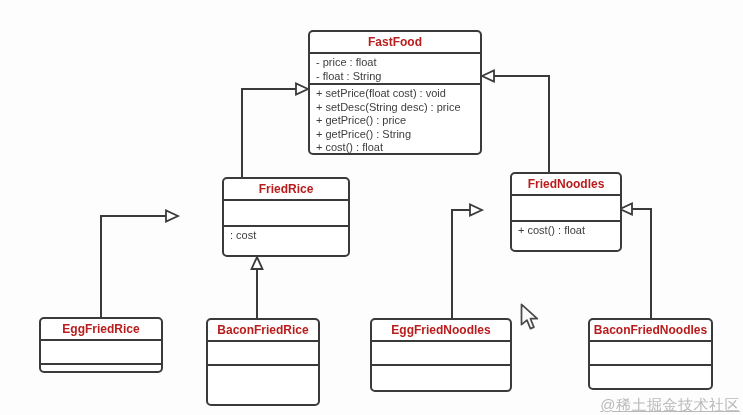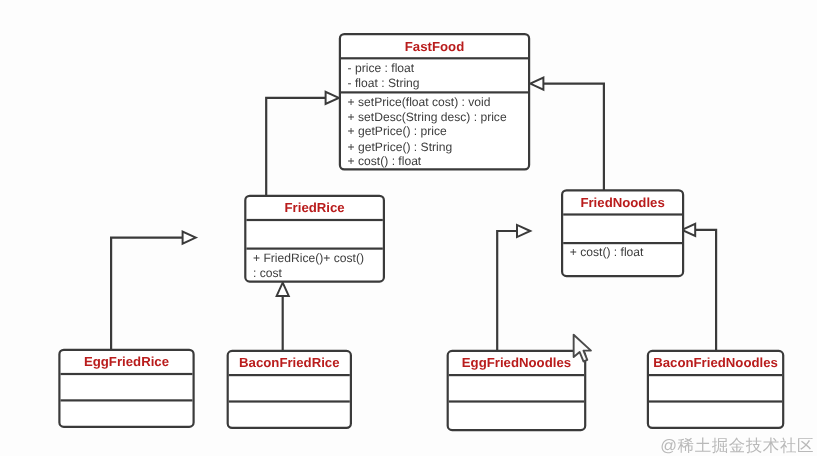--- a/index.html
+++ b/index.html
@@ -22,21 +22,21 @@
     border-bottom:2px solid #3a3a3a;
   }
   .sec { border-bottom:2px solid #3a3a3a; padding-top:2px; overflow:hidden; }
   .sec.last { border-bottom:none; flex:1 1 auto; }
   .member {
     font-size:11px; line-height:13.5px; color:#3d3d3d;
     padding-left:6px; white-space:nowrap;
   }
   .watermark {
     position:absolute; right:3px; bottom:0px;
-    font-size:15px; color:#b9b9b9; letter-spacing:0.5px;
+    font-size:15px; color:#b9b9b9; letter-spacing:0.5px;text-decoration:underline;
   }
   .cursor { position:absolute; left:520px; top:303px; }
 </style>
 </head>
 <body>
 
 <div class="stage">
 
   <svg class="connectors" viewBox="0 0 743 415" xmlns="http://www.w3.org/2000/svg">
     <g stroke="#3a3a3a" stroke-width="2" fill="none">
@@ -69,46 +69,45 @@
       <div class="member">+ getPrice() : price</div>
       <div class="member">+ getPrice() : String</div>
       <div class="member">+ cost() : float</div>
     </div>
   </div>
 
   <div class="cls" style="left:178px; top:177px; width:128px; height:80px;margin-left:44px;">
     <div class="title">FriedRice</div>
     <div class="sec" style="flex:0 0 26px;"></div>
     <div class="sec last">
-      <div class="member">+ FriedRice()+ cost()</div>
       <div class="member">: cost</div>
     </div>
   </div>
 
   <div class="cls" style="left:510px; top:172px; width:112px; height:80px;">
     <div class="title">FriedNoodles</div>
     <div class="sec" style="flex:0 0 26px;"></div>
     <div class="sec last">
       <div class="member">+ cost() : float</div>
     </div>
   </div>
 
-  <div class="cls" style="left:53px; top:317px; width:124px; height:72px;">
+  <div class="cls" style="left:39px; top:317px; width:124px; height:56px;">
     <div class="title">EggFriedRice</div>
     <div class="sec" style="flex:0 0 24px;"></div>
     <div class="sec last"></div>
   </div>
 
-  <div class="cls" style="left:206px; top:318px; width:114px; height:72px;">
+  <div class="cls" style="left:206px; top:318px; width:114px; height:88px;">
     <div class="title">BaconFriedRice</div>
     <div class="sec" style="flex:0 0 24px;"></div>
     <div class="sec last"></div>
   </div>
 
-  <div class="cls" style="left:406px; top:318px; width:127px; height:74px;">
+  <div class="cls" style="left:370px; top:318px; width:142px; height:74px;">
     <div class="title">EggFriedNoodles</div>
     <div class="sec" style="flex:0 0 24px;"></div>
     <div class="sec last"></div>
   </div>
 
   <div class="cls" style="left:588px; top:318px; width:125px; height:72px;">
     <div class="title">BaconFriedNoodles</div>
     <div class="sec" style="flex:0 0 24px;"></div>
     <div class="sec last"></div>
   </div>

